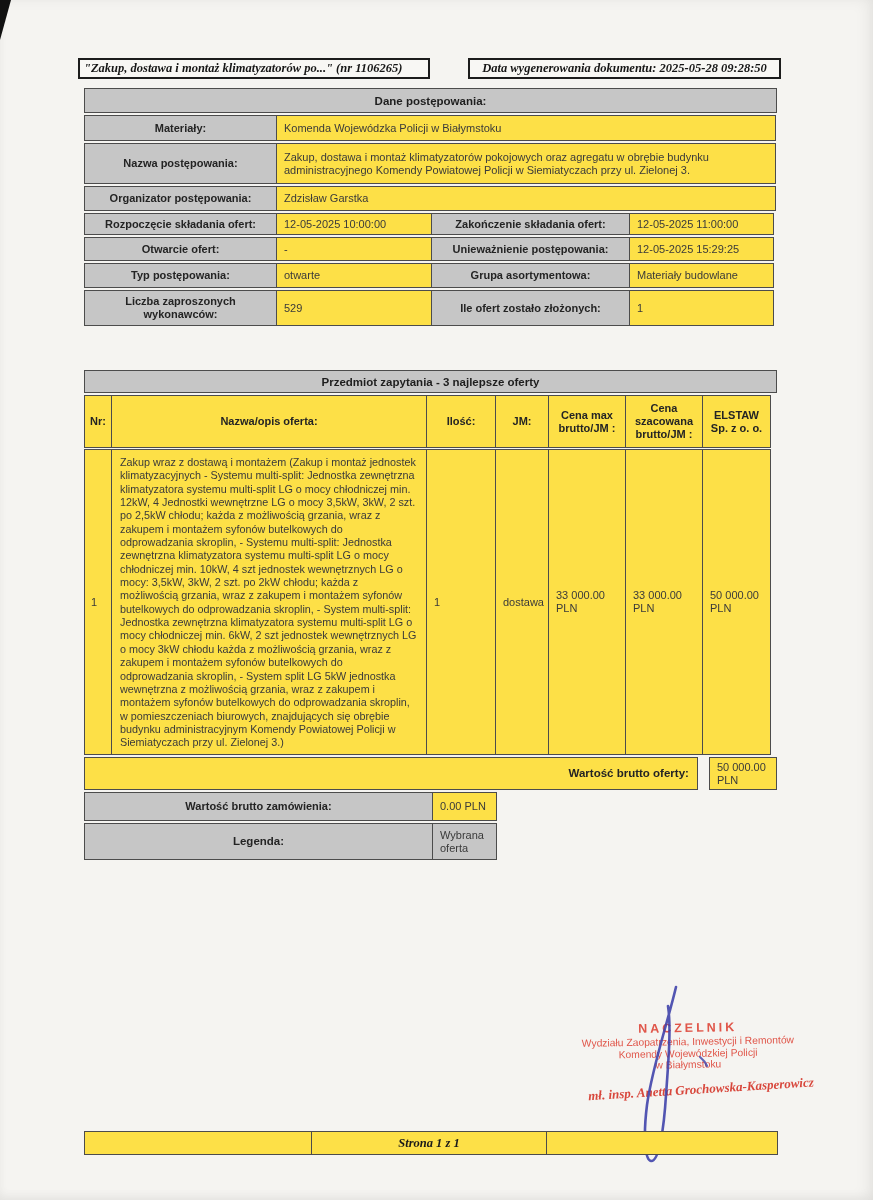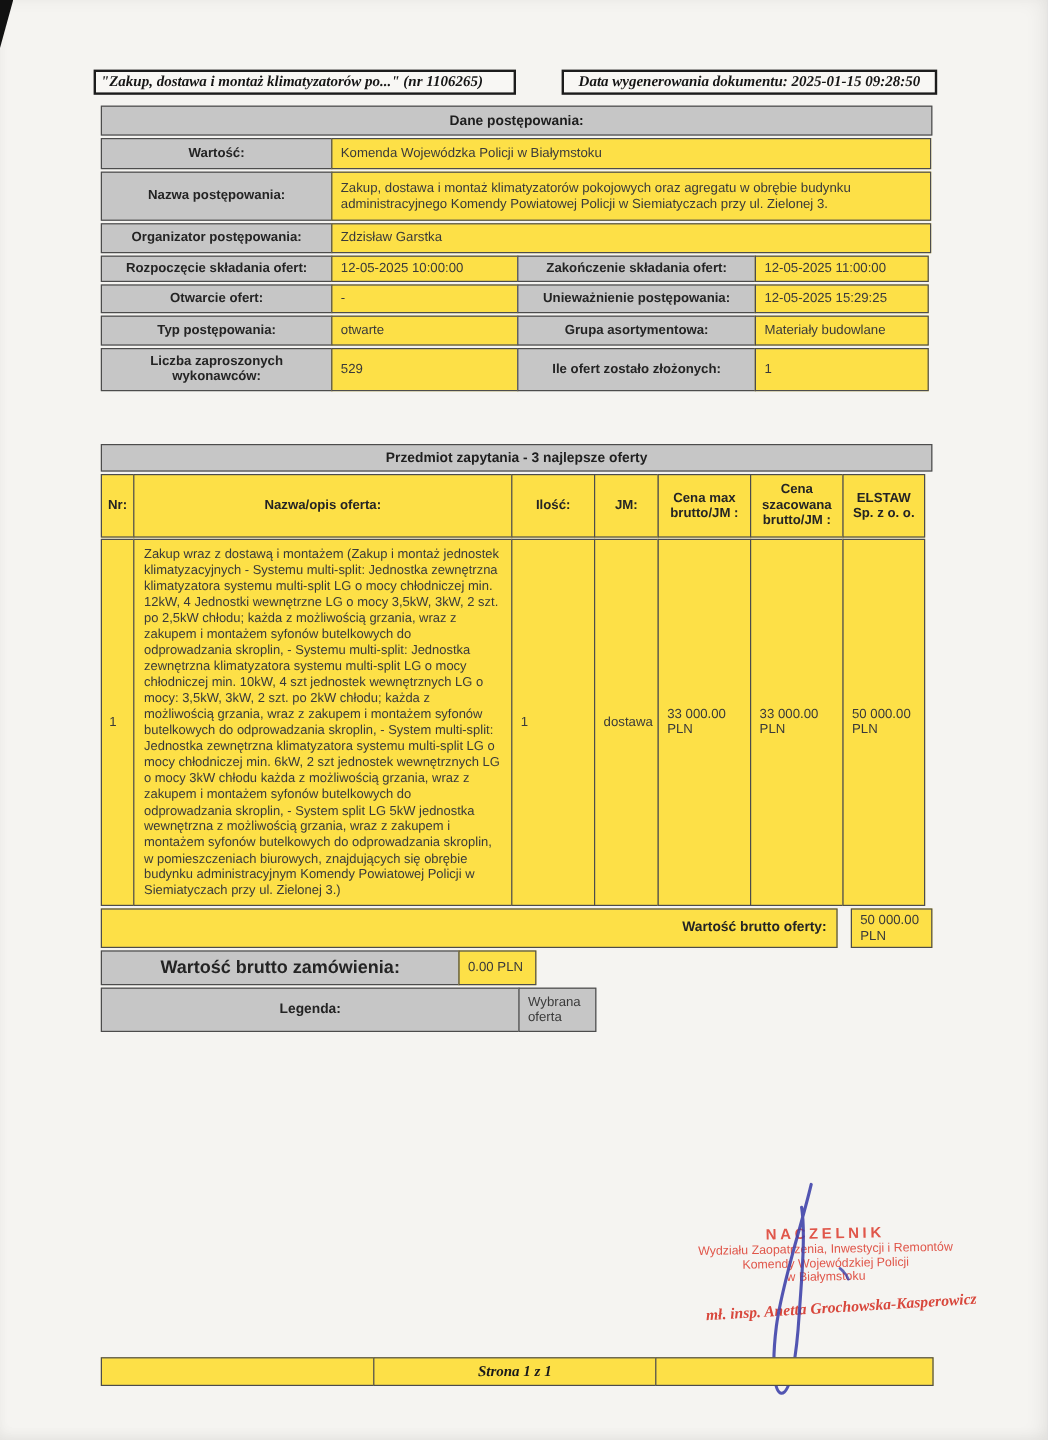--- a/index.html
+++ b/index.html
@@ -33,29 +33,29 @@
 <body>
 
 <div id="page">
 
   <div class="abs corner" style="left:0;top:0;"></div>
 
   <div class="abs serifbox" style="left:78px;top:58px;width:352px;height:21px;padding:0 4px;">
     <span>"Zakup, dostawa i montaż klimatyzatorów po..." (nr 1106265)</span>
   </div>
   <div class="abs serifbox" style="left:468px;top:58px;width:313px;height:21px;justify-content:center;">
-    <span>Data wygenerowania dokumentu: 2025-01-15 09:28:50</span>
+    <span>Data wygenerowania dokumentu: 2025-05-28 09:28:50</span>
   </div>
 
   <div class="abs" style="left:84px;top:88px;width:693px;height:240px;">
     <div class="row" style="position:absolute;top:0;width:693px;height:25px;">
       <div class="c g ttl" style="width:693px;">Dane postępowania:</div>
     </div>
     <div class="row" style="position:absolute;top:27px;width:693px;height:26px;">
-      <div class="c g lb" style="width:193px;">Wartość:</div>
+      <div class="c g lb" style="width:193px;">Materiały:</div>
       <div class="c w vl" style="width:500px;">Komenda Wojewódzka Policji w Białymstoku</div>
     </div>
     <div class="row" style="position:absolute;top:55px;width:693px;height:41px;">
       <div class="c g lb" style="width:193px;">Nazwa postępowania:</div>
       <div class="c w vl" style="width:500px;">Zakup, dostawa i montaż klimatyzatorów pokojowych oraz agregatu w obrębie budynku administracyjnego Komendy Powiatowej Policji w Siemiatyczach przy ul. Zielonej 3.</div>
     </div>
     <div class="row" style="position:absolute;top:98px;width:693px;height:25px;">
       <div class="c g lb" style="width:193px;">Organizator postępowania:</div>
       <div class="c w vl" style="width:500px;">Zdzisław Garstka</div>
     </div>
@@ -108,21 +108,21 @@
       <div class="c w vl" style="width:69px;">50 000.00 PLN</div>
     </div>
     <div class="row" style="position:absolute;top:387px;width:693px;height:33px;gap:12px;">
       <div class="c w lb" style="width:624px;justify-content:flex-end;padding-right:8px;font-size:11.5px;">Wartość brutto oferty:</div>
       <div class="c w vl" style="width:69px;">50 000.00 PLN</div>
     </div>
   </div>
 
   <div class="abs" style="left:84px;top:792px;width:693px;height:70px;">
     <div class="row" style="position:absolute;top:0;width:414px;height:29px;">
-      <div class="c g lb" style="width:299px;font-size:15px;">Wartość brutto zamówienia:</div>
+      <div class="c g lb" style="width:349px;font-size:11px;">Wartość brutto zamówienia:</div>
       <div class="c w vl" style="width:65px;">0.00 PLN</div>
     </div>
     <div class="row" style="position:absolute;top:31px;width:414px;height:37px;">
       <div class="c g lb" style="width:349px;font-size:11.5px;">Legenda:</div>
       <div class="c g vl" style="width:65px;">Wybrana oferta</div>
     </div>
   </div>
 
   <div class="abs stamp" style="left:538px;top:1022px;width:300px;transform:rotate(-1deg);">
     <div class="l1">NACZELNIK</div>

